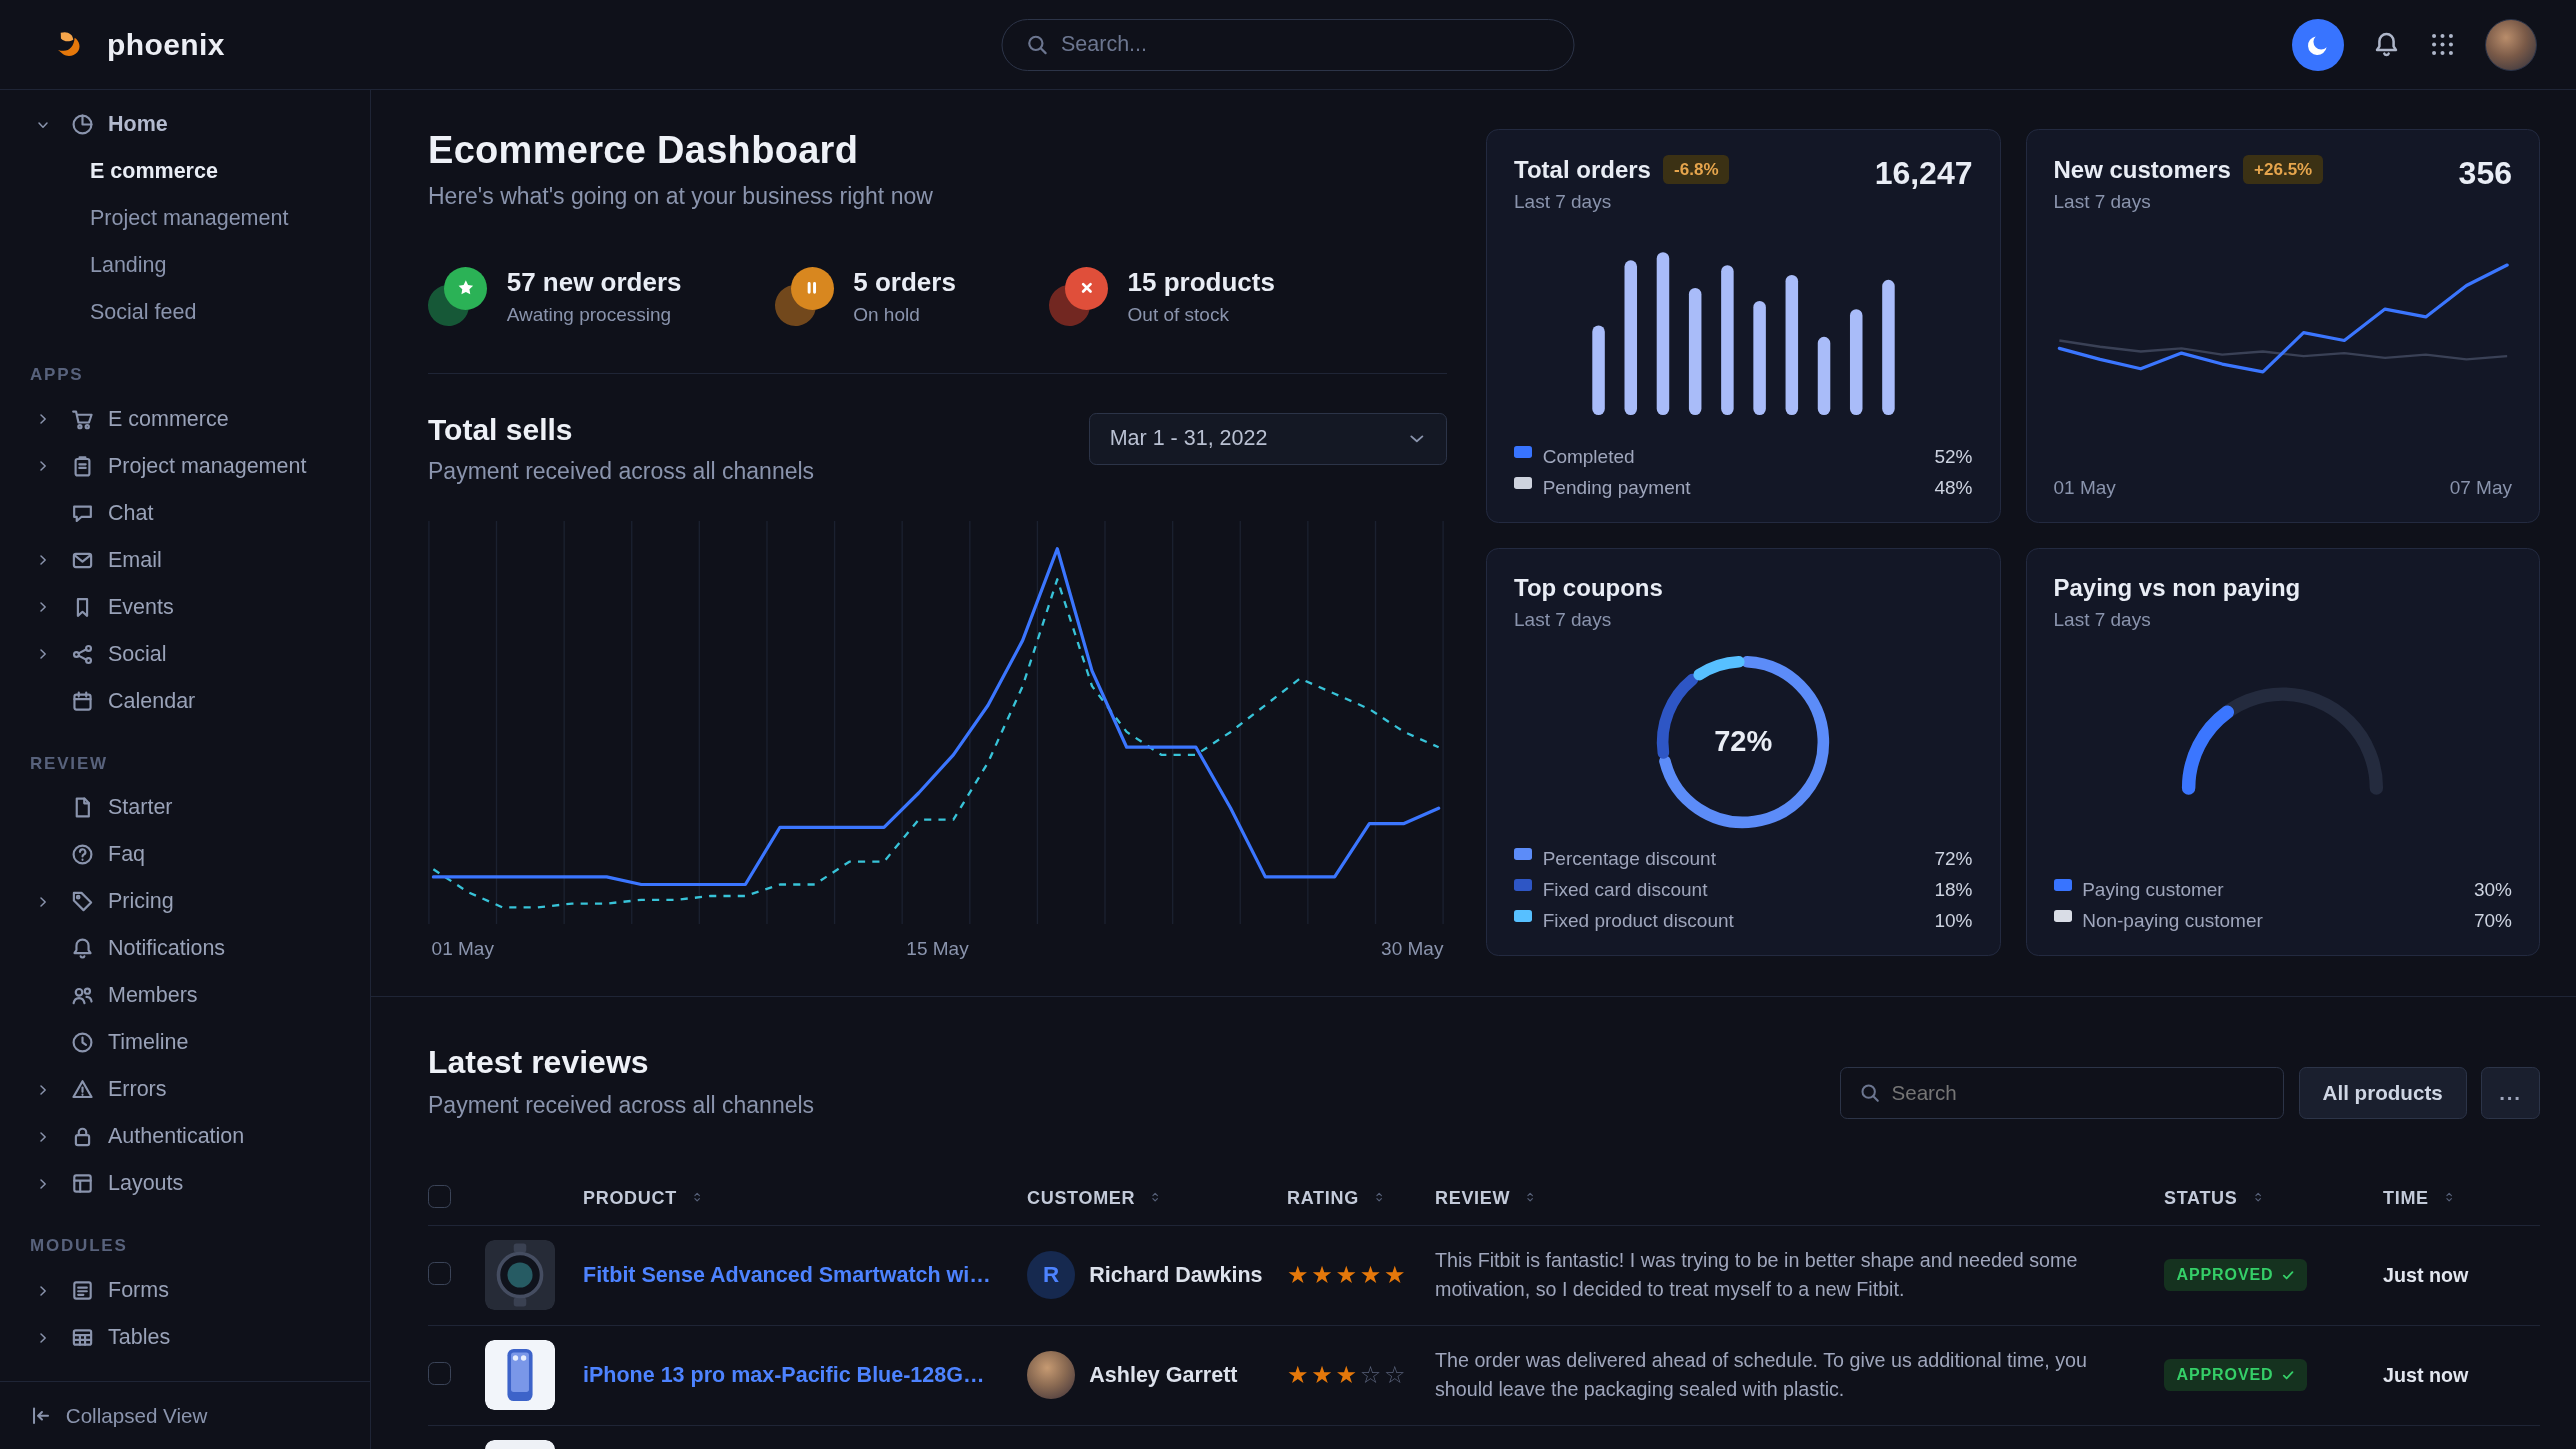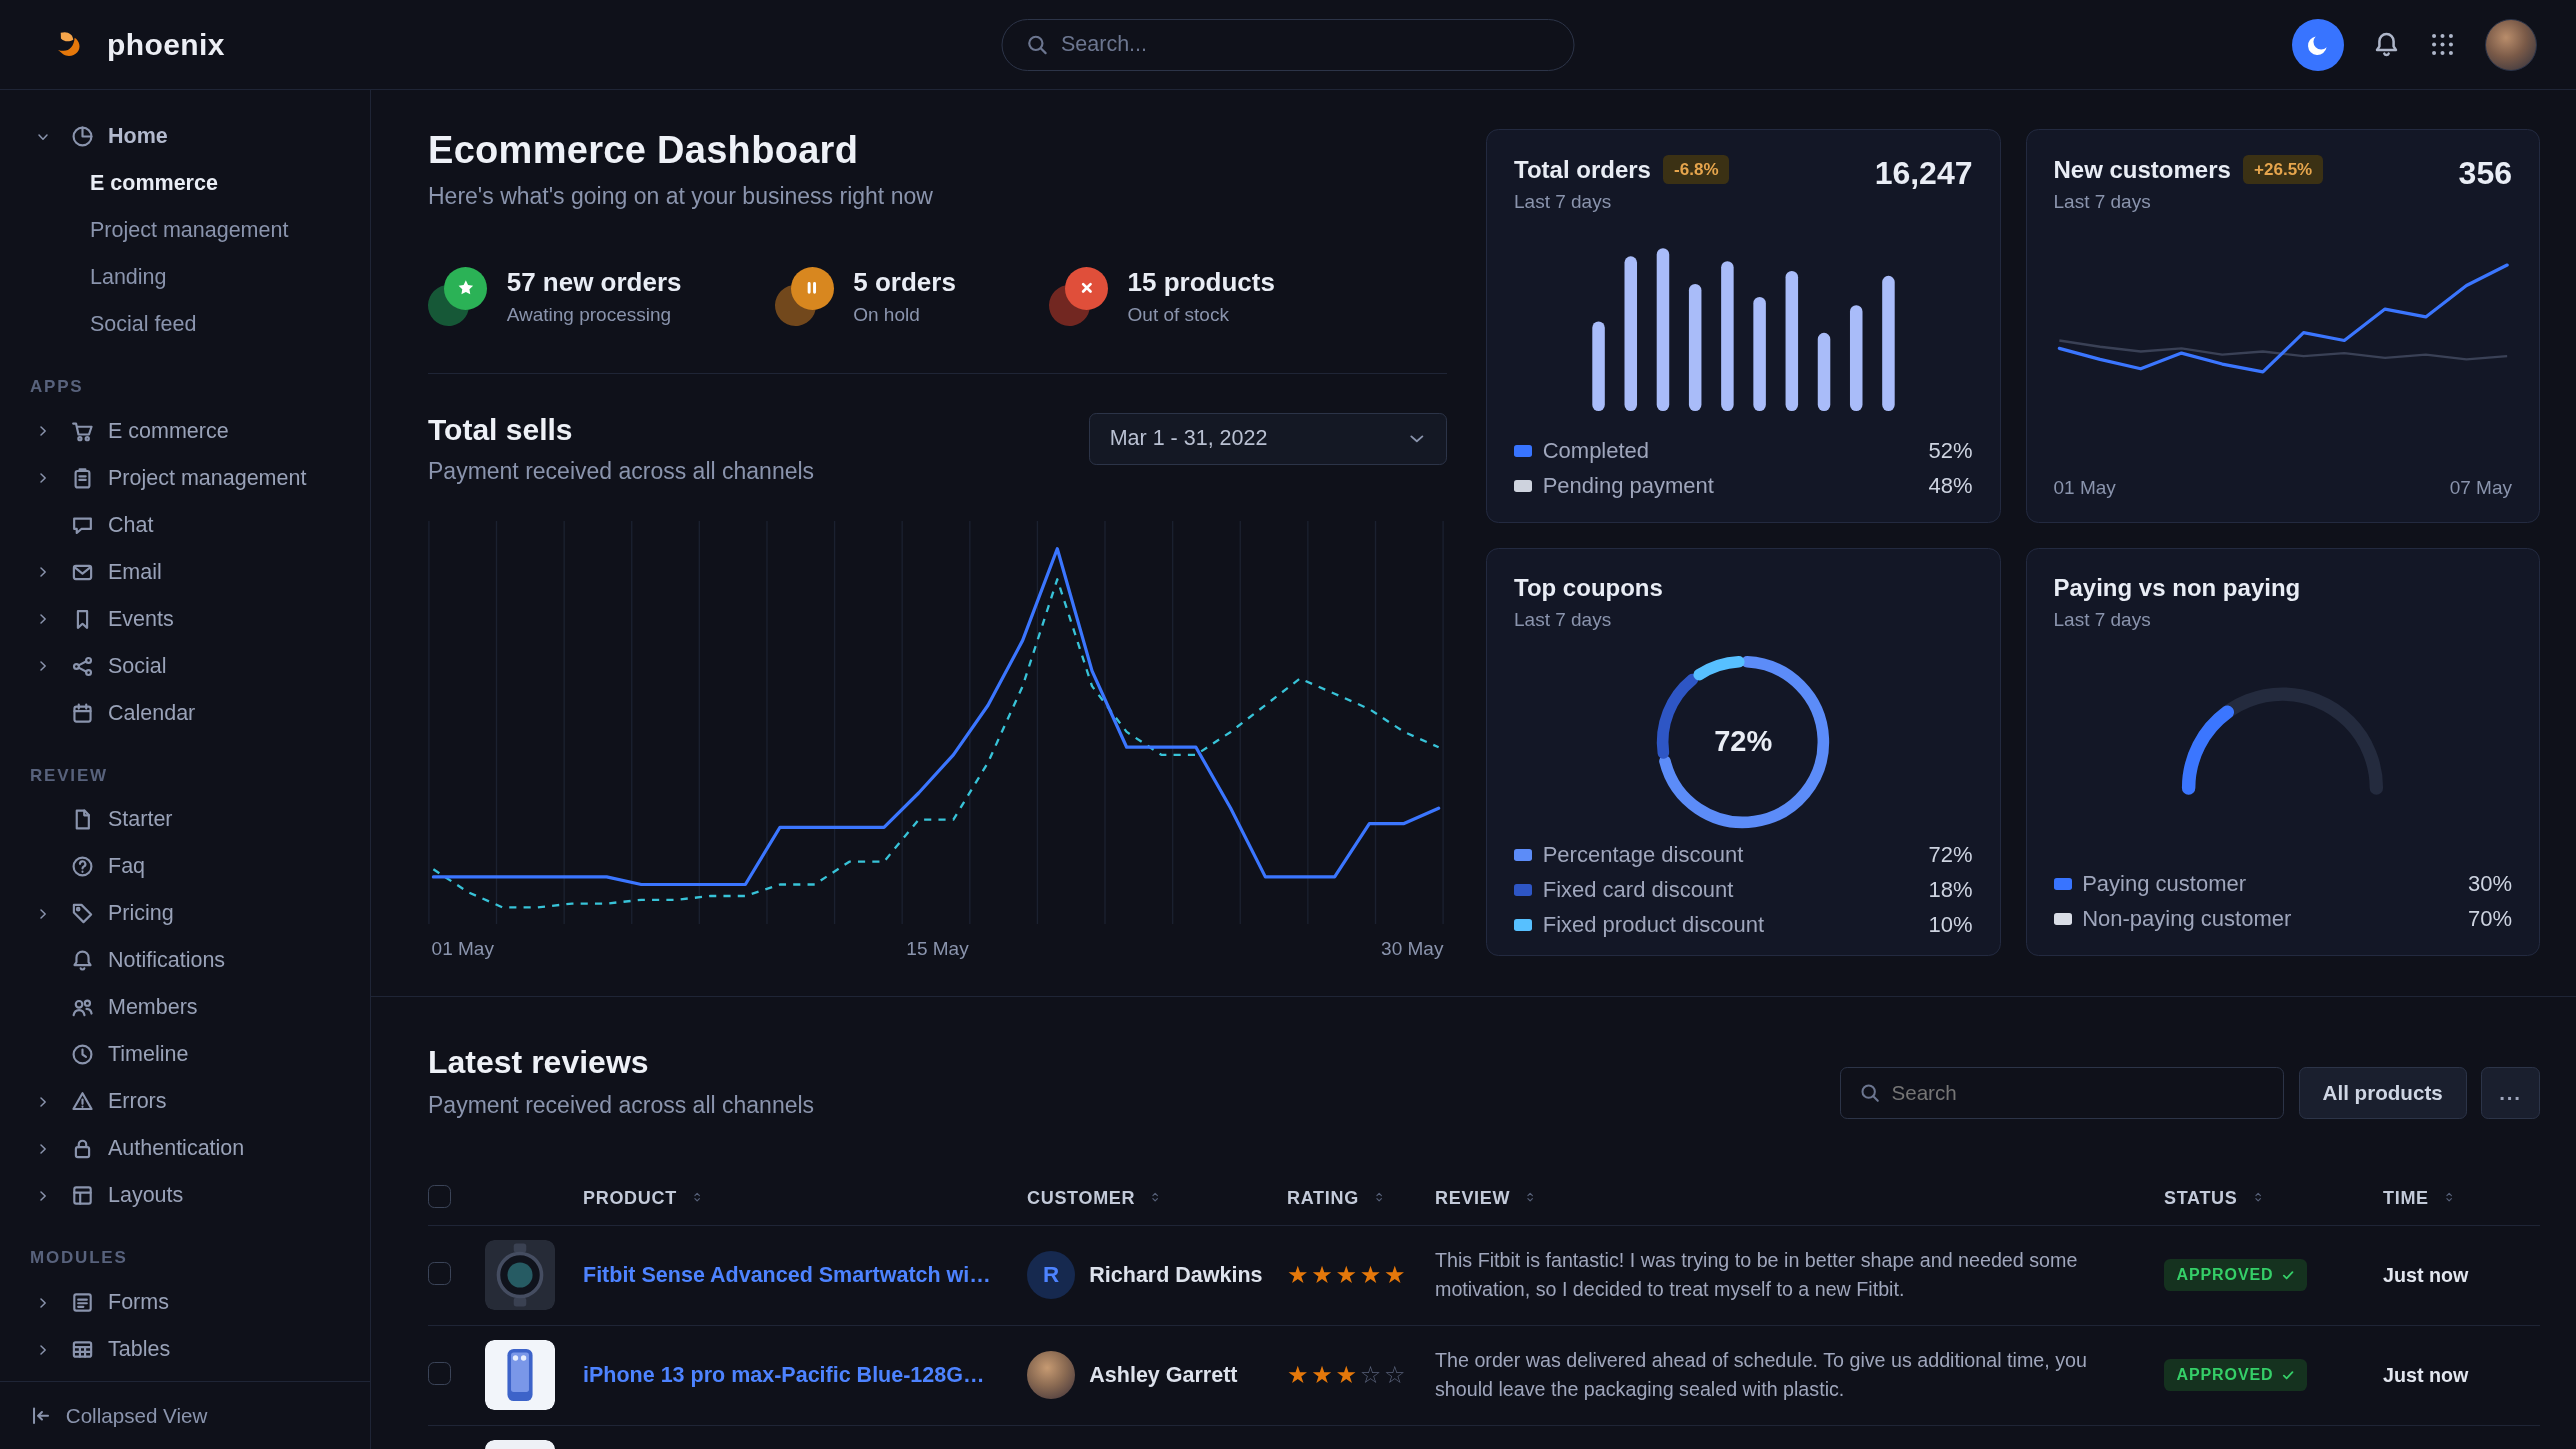--- a/index.html
+++ b/index.html
@@ -21,21 +21,21 @@
   .nav-right{margin-left:auto;display:flex;align-items:center;gap:29px}
   .moon-btn{width:52px;height:52px;border-radius:50%;background:#3874ff;border:none;color:#fff;
     display:flex;align-items:center;justify-content:center;cursor:pointer}
   .moon-btn svg{width:25px;height:25px}
   .icon-btn{background:none;border:none;color:#aeb6c9;cursor:pointer;display:flex}
   .icon-btn svg{width:27px;height:27px}
   .avatar{width:52px;height:52px;border-radius:50%;
     background:radial-gradient(circle at 40% 35%,#b98d6b 0%,#7a5a48 45%,#2c2f3d 100%);border:1.8px solid #2c3448;cursor:pointer}
 
   
-  aside.sidebar{position:absolute;top:90px;left:0;bottom:0;width:371px;border-right:0.9px solid #1f2536;
+  aside.sidebar{position:absolute;top:78px;left:0;bottom:0;width:371px;border-right:0.9px solid #1f2536;
     display:flex;flex-direction:column;background:#0f111a}
   .sb-scroll{flex:1;overflow:hidden;padding-top:23px}
   .sb-item{display:flex;align-items:center;height:47px;padding:0 18px 0 29px;gap:12.5px;font-size:21.5px;color:#99a2b8;cursor:pointer}
   .sb-item.top{color:#b3bace;font-weight:600}
   .sb-item .caret{width:18px;flex:0 0 auto;color:#5c667f}
   .sb-item .caret svg{width:16px;height:16px}
   .sb-item .ic{width:27px;color:#8a94ad}
   .sb-child{padding-left:90px;height:47px;display:flex;align-items:center;font-size:21.5px;color:#8a94ad;cursor:pointer}
   .sb-child.active{color:#e9edf5;font-weight:700}
   .sb-section{margin:29px 0 10.7px;padding-left:30px;font-size:17px;font-weight:700;letter-spacing:1.8px;color:#58627c}
@@ -70,21 +70,21 @@
   .right-col{flex:1;display:grid;grid-template-columns:1fr 1fr;gap:25px;align-content:start}
   .card{background:#131726;border:0.9px solid #232a40;border-radius:12.5px;padding:25px 27px 23px;display:flex;flex-direction:column}
   .card.r1{height:394px}.card.r2{height:408px}
   .card-head{display:flex;align-items:flex-start}
   .t-row{display:flex;align-items:center;gap:12.5px}
   .card-title{font-size:24px;font-weight:700;color:#e9edf5}
   .badge-warn{font-size:17px;font-weight:700;color:#e6a54d;background:#3b3114;border-radius:5.4px;padding:4.5px 10.7px}
   .card-value{margin-left:auto;font-size:32px;font-weight:700;color:#e9edf5}
   .card-cap{font-size:19px;color:#8a94ad;margin-top:7.2px}
   .legend{margin-top:auto;display:flex;flex-direction:column;gap:9px}
-  .lrow{display:flex;align-items:center;gap:10.7px;font-size:22px;color:#9fa6bc}
+  .lrow{display:flex;gap:10.7px;font-size:19px;color:#9fa6bc}
   .lrow .sw{width:18px;height:11.6px;border-radius:2.7px;flex:0 0 auto}
   .lrow .pct{margin-left:auto;color:#cdd3e0}
   .mini-wrap{flex:1;display:flex;align-items:center;justify-content:center}
   #orders-bars{width:421px;height:170px}
   #newcust-chart{width:100%;height:175px}
   .minix{display:flex;justify-content:space-between;font-size:19px;color:#8a94ad;margin-top:9px}
   .donut-wrap{position:relative;width:200px;height:200px;margin:10.7px auto 0}
   .donut-wrap svg{width:200px;height:200px;display:block}
   .donut-center{position:absolute;inset:0;display:flex;align-items:center;justify-content:center;font-size:29px;font-weight:700;color:#e9edf5}
   .gauge-wrap{display:flex;justify-content:center;margin-top:23px}

